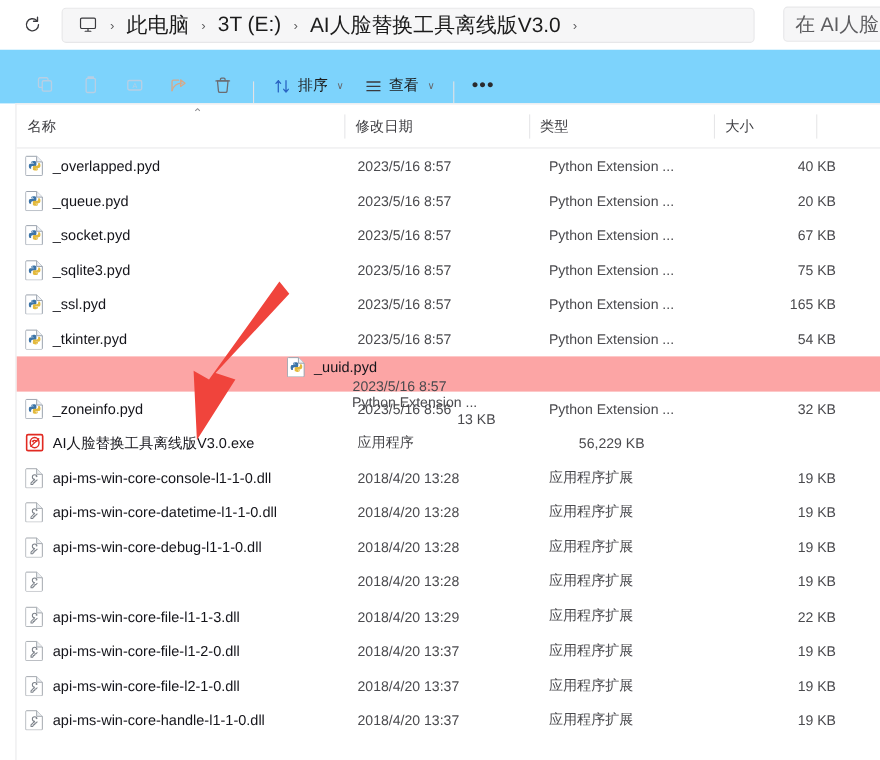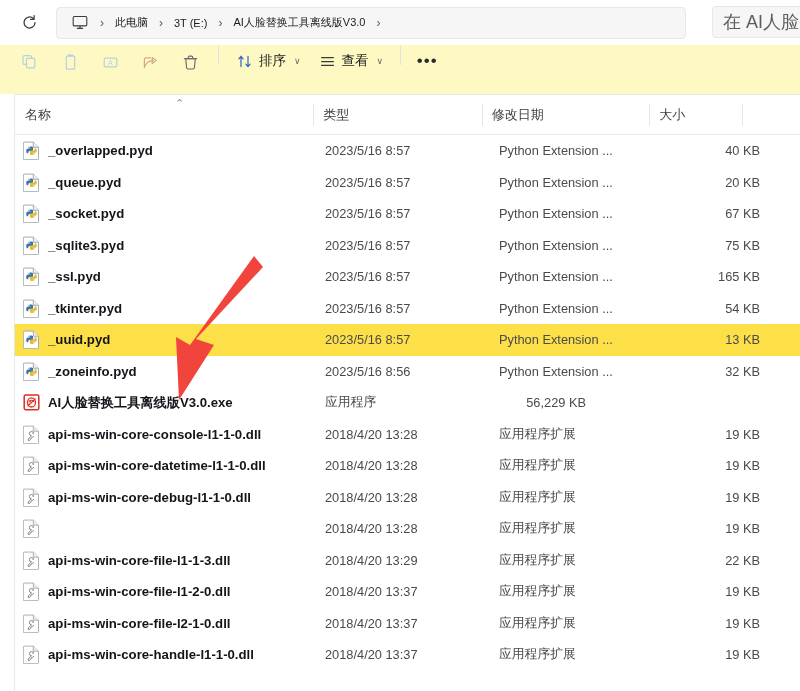--- a/index.html
+++ b/index.html
@@ -33,21 +33,21 @@
     border: 1px solid #e7e7e9;
     border-radius: 4px;
     display: flex;
     align-items: center;
     padding: 0 8px;
     max-width: 630px;
     overflow: hidden;
   }
   .pc-icon { width: 22px; height: 20px; display:flex; align-items:center; justify-content:center; flex:none; margin-left:4px;}
   .crumb {
-    font-size: 11px;
+    font-size: 19px;
     color: #1b1b1b;
     white-space: nowrap;
     padding: 0 2px;
   }
   .chev {
     color: #5a5a5c;
     font-size: 12px;
     padding: 0 9px;
     flex: none;
     line-height: 1;
@@ -67,23 +67,23 @@
   .searchbox span {
     font-size: 18px;
     color: #5d5d60;
     white-space: nowrap;
   }
 
   
   .toolbar {
     height: 49px;
     display: flex;
-    align-items: flex-start;
-    padding-left: 10px;
-    background: #fef9c3;
+    align-items: flex-end;
+    padding-left: 22px;
+    background: #7dd3fc;
   }
   .tb-icon {
     width: 40px; height: 34px;
     display: flex; align-items: center; justify-content: center;
     border-radius: 4px;
     flex: none;
   }
   .tb-sep {
     width: 1px; height: 20px;
     background: #e2e2e4;
@@ -152,35 +152,34 @@
     line-height: 1;
   }
 
   .rows { position: relative; }
   .row {
     height: 31.5px;
     display: flex;
     align-items: center;
     position: relative;
   }
-  .row.selected { background: #fde047; }
+  .row.selected { background: #fca5a5; flex-direction: column; }
   .cell-name {
     display: flex;
     align-items: center;
     gap: 8px;
     padding-left: 8px;
     width: 310px;
     flex: none;
     overflow: hidden;
   }
   .cell-name .txt {
     font-size: 13.2px;
     color: #14141a;
     white-space: nowrap;
-    font-weight: bold;
   }
   .cell-date {
     width: 174px; flex: none;
     font-size: 12.8px;
     color: #4a4a4e;
     white-space: nowrap;
   }
   .cell-type {
     width: 175px; flex: none;
     font-size: 12.8px;
@@ -302,25 +301,25 @@
   <div class="tb-dots">•••</div>
 </div>
 
 <div class="panel">
 
   <div class="headerrow">
     <div class="hcell" style="width:310px">
       <span>名称</span>
       <span class="sortmark">⌃</span>
     </div>
+    <div class="hcell divider" style="width:174px">
+      <span>修改日期</span>
+    </div>
     <div class="hcell divider" style="width:175px">
       <span>类型</span>
-    </div>
-    <div class="hcell divider" style="width:174px">
-      <span>修改日期</span>
     </div>
     <div class="hcell divider" style="width:96px">
       <span>大小</span>
     </div>
     <div class="hcell divider" style="width:60px"></div>
   </div>
 
   <div class="rows" id="rows">
       <div class="row">
         <div class="cell-name">

